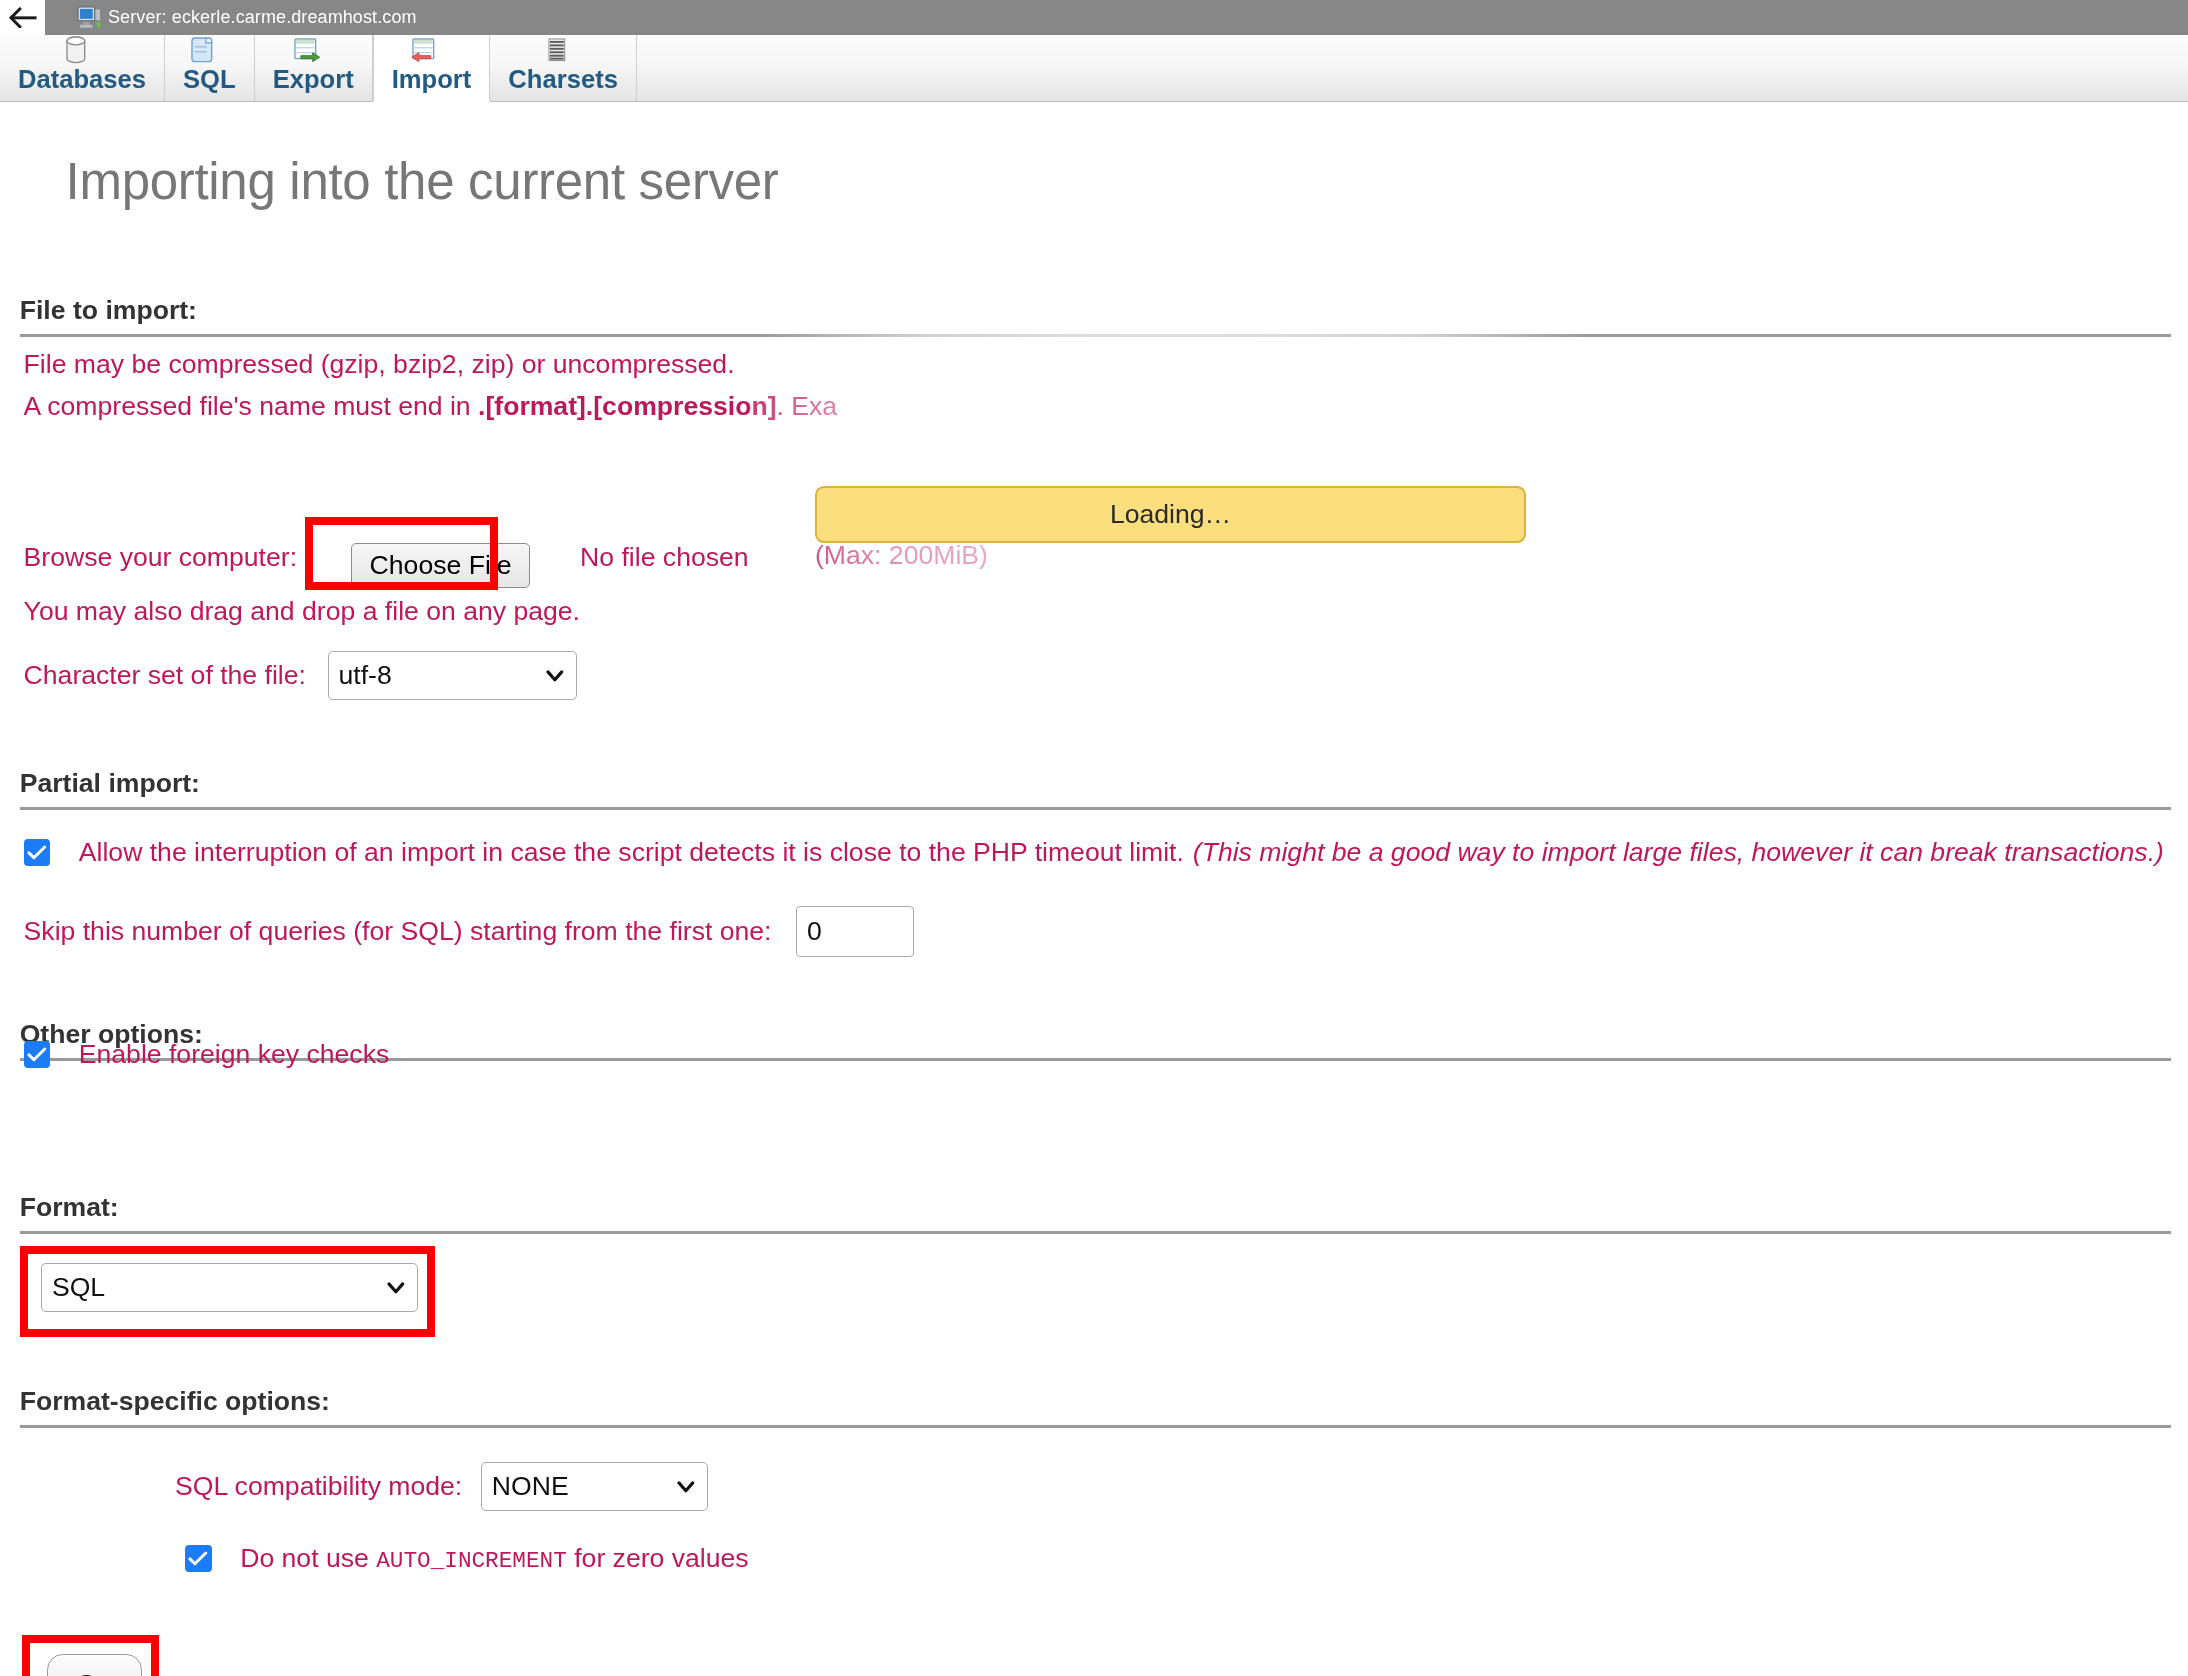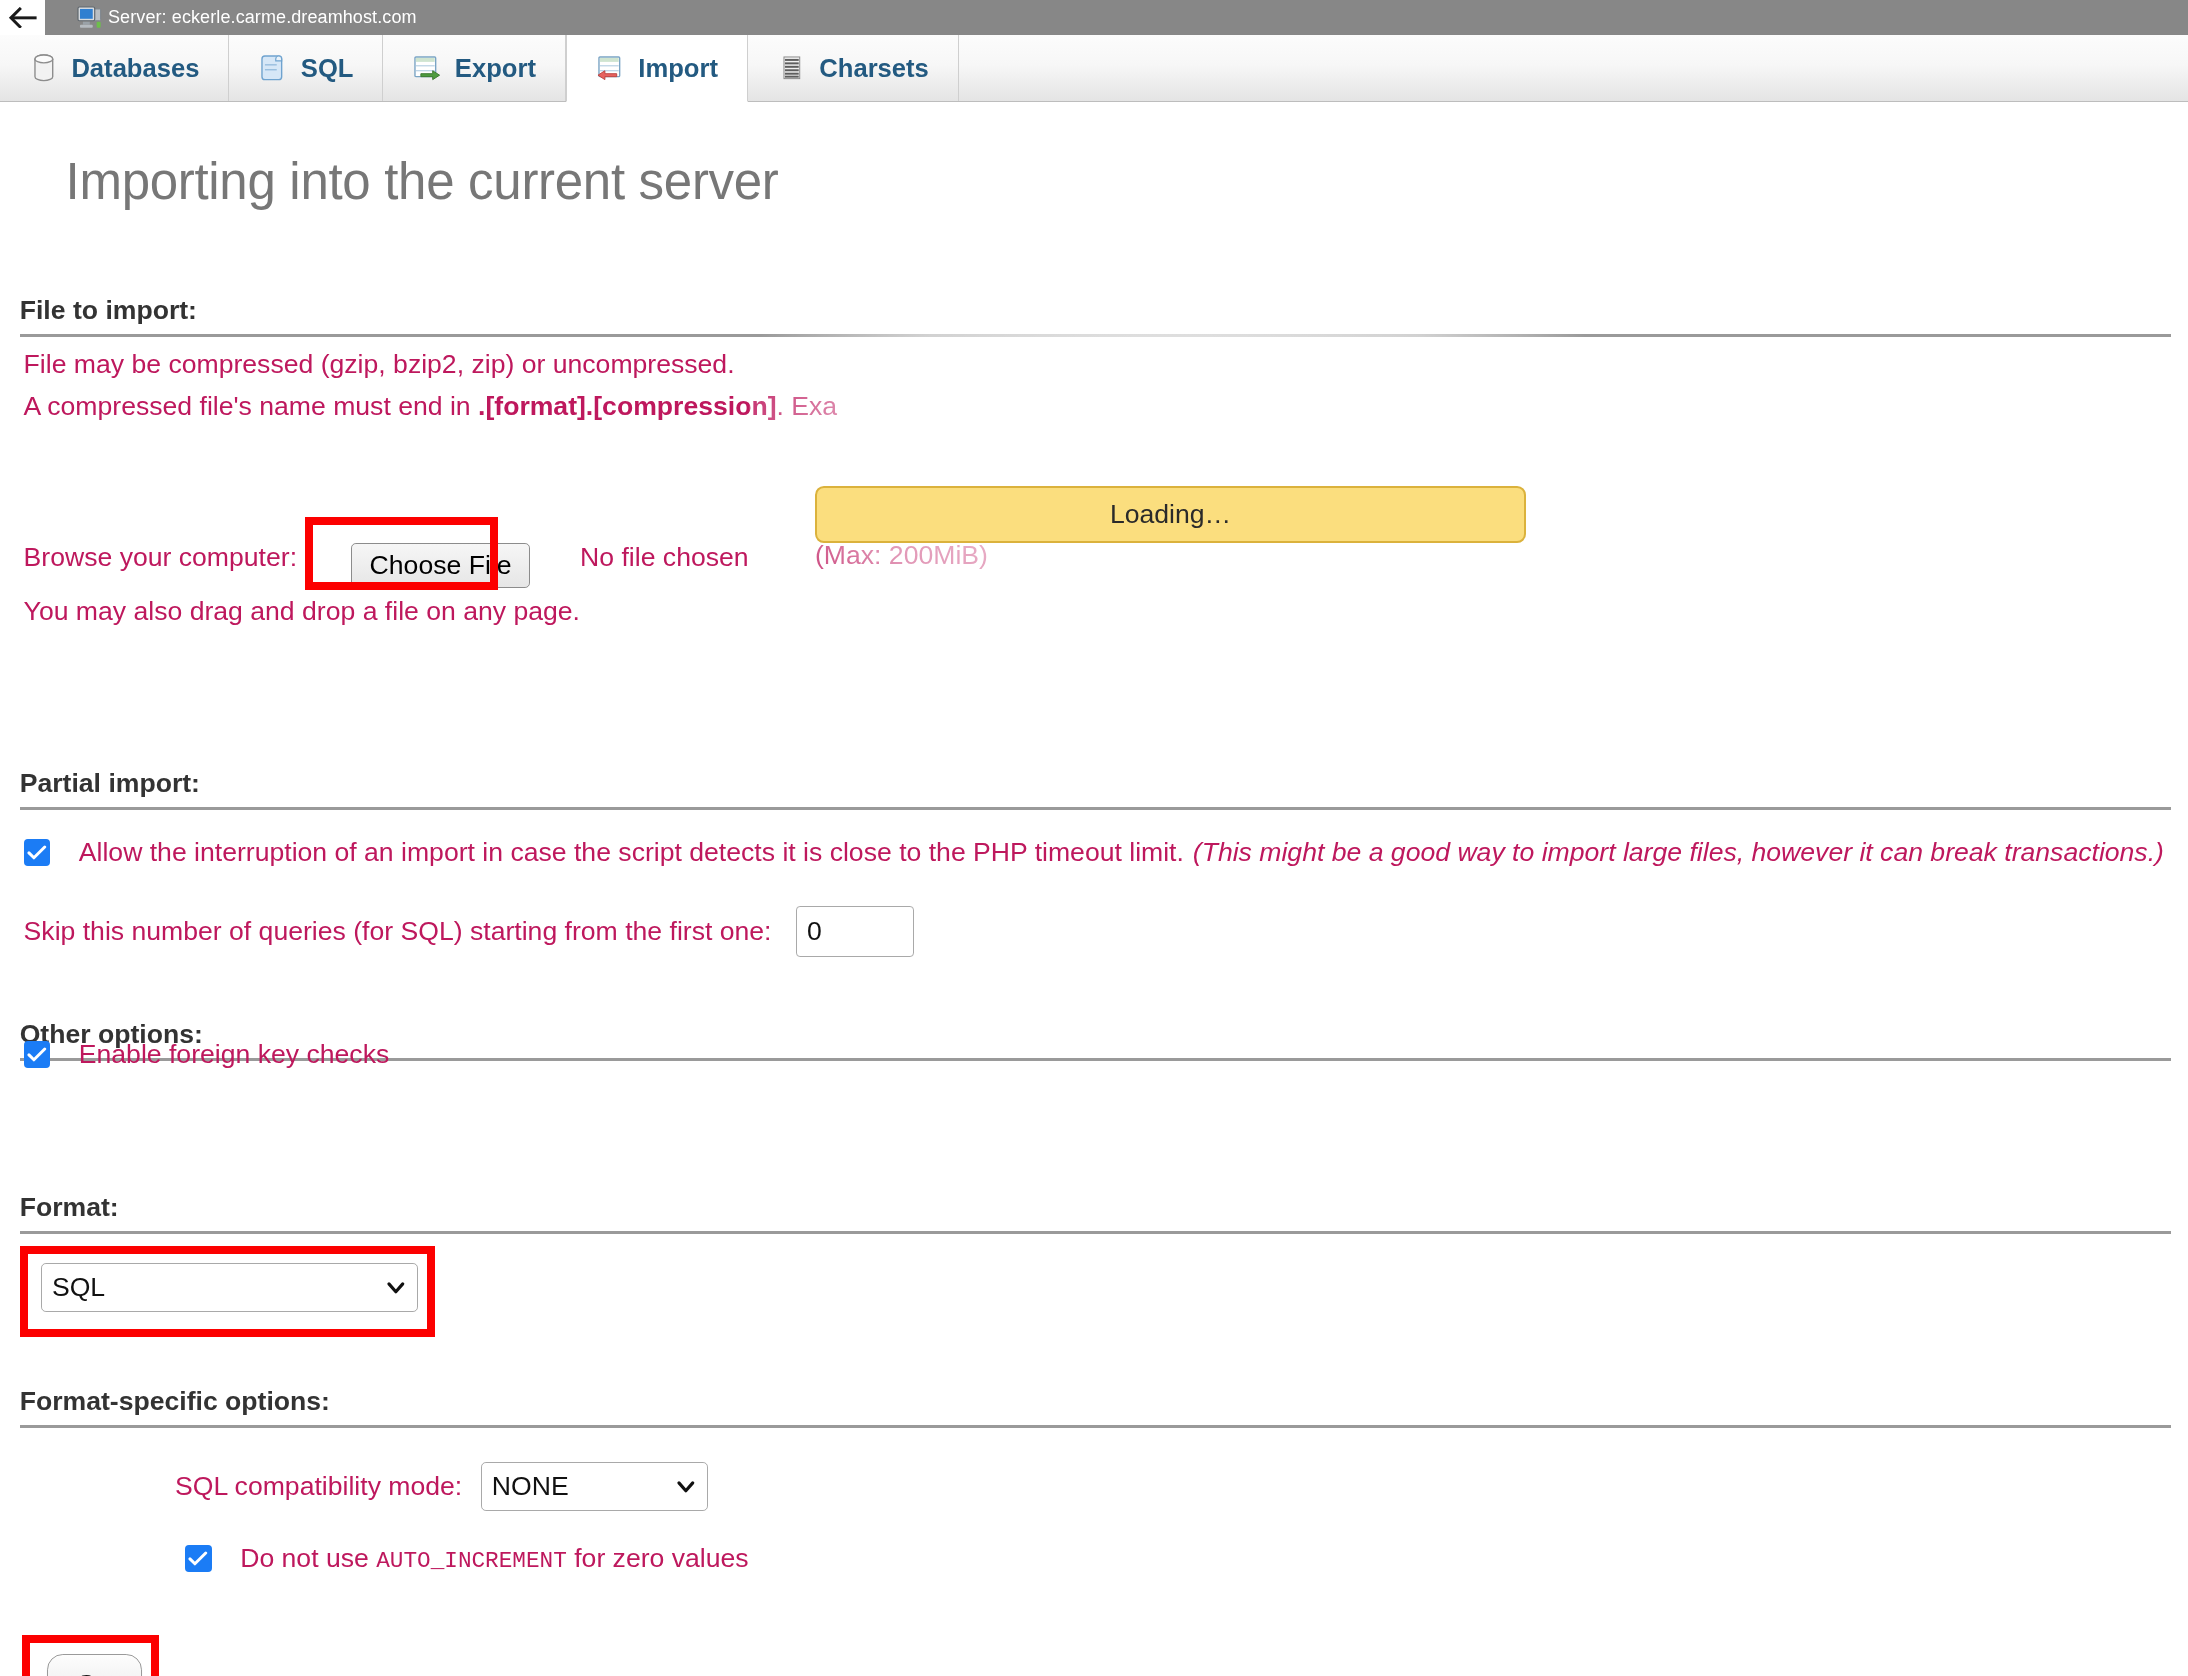--- a/index.html
+++ b/index.html
@@ -40,24 +40,25 @@
   
   .tabbar {
     position: absolute; left: 0; top: 35px;
     width: 2189px; height: 67px;
     background: linear-gradient(to bottom, #fcfcfc 0%, #f7f7f7 45%, #e4e4e4 100%);
     border-bottom: 1px solid #bdbdbd;
     display: flex; align-items: stretch;
   }
   .tab {
     display: flex; align-items: center;
-    padding: 0 29px;
+    padding: 0 18px;
     border-right: 1px solid #cfcfcf;
     background: transparent;
     cursor: pointer;
+    flex-direction: column;
   }
   .tab.active {
     background: #ffffff;
     border-left: 1px solid #cfcfcf;
     border-right: 1px solid #cfcfcf;
     border-bottom: 1px solid #ffffff;
     margin-bottom: -1px;
   }
   .tab .tab-icon {
     width: 29.6px; height: 29.6px; flex: none;
@@ -313,20 +314,30 @@
     <span style="width:9.9px;"></span>
     <span class="file-btn">Choose File</span>
     <span style="width:5.9px;"></span>
     <span class="body-text" style="position:static;">No file chosen</span>
   </div>
 
   <div class="body-text" style="left:815px; top:437px;">(Max: 200MiB)</div>
 
   <div class="body-text" style="left:23.6px; top:493px;">You may also drag and drop a file on any page.</div>
 
+  <div class="row" style="left:23.6px; top:548px;">
+    <span class="body-text" style="position:static;">Character set of the file:</span>
+    <span style="width:21.7px;"></span>
+    <span class="sel" style="width:249px;">
+      <span class="sel-val">utf-8</span>
+      <svg class="chev" viewBox="0 0 22 22">
+        <path d="M4 7 L11 15 L18 7" fill="none" stroke="#111" stroke-width="3.2" stroke-linecap="round" stroke-linejoin="round"></path>
+      </svg>
+    </span>
+  </div>
 
   <div class="section" style="top:665px;">
     <div class="section-head">Partial import:</div>
   </div>
 
   <div class="row" style="left:23.6px; top:734px;">
     <span class="chk">
       <svg width="19.7" height="15.8" viewBox="0 0 20 16">
           <path d="M2 8 L7 13 L18 2" fill="none" stroke="#fff" stroke-width="3" stroke-linecap="round" stroke-linejoin="round"></path>
         </svg>

